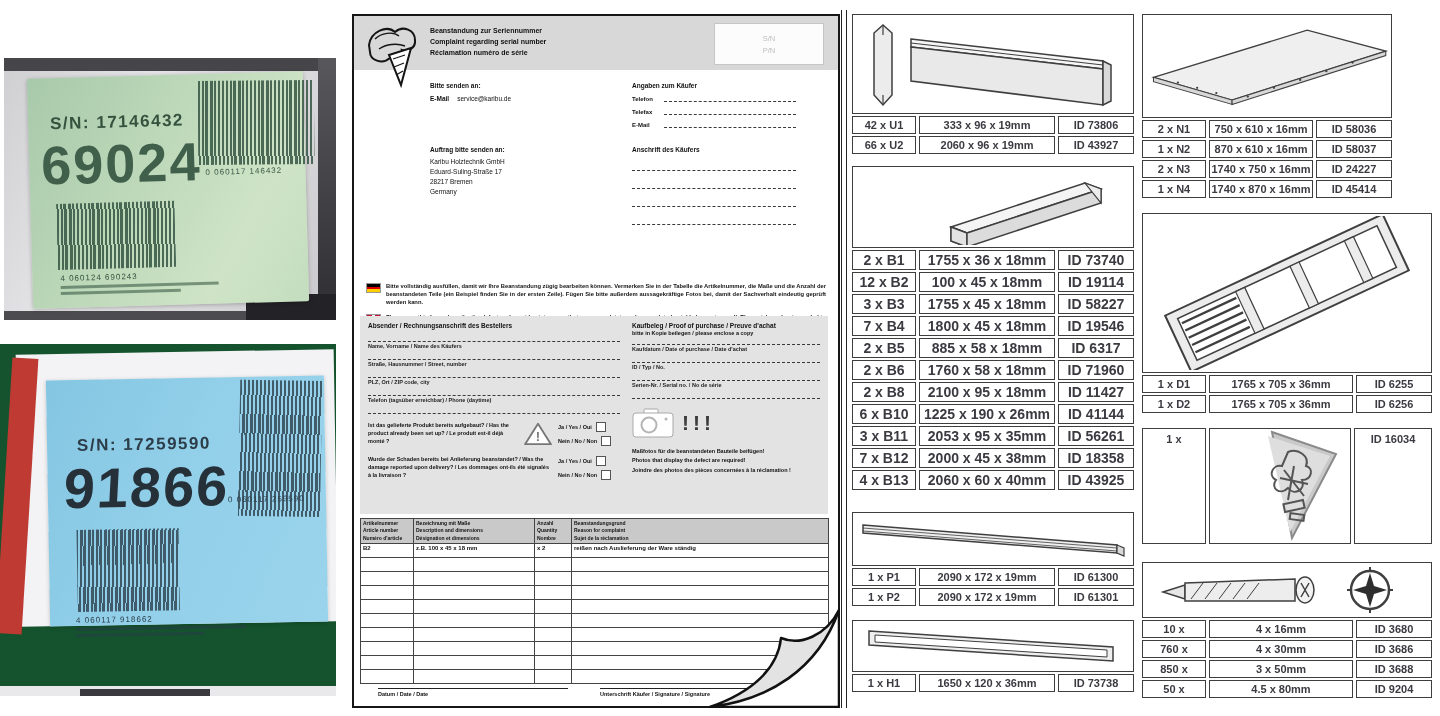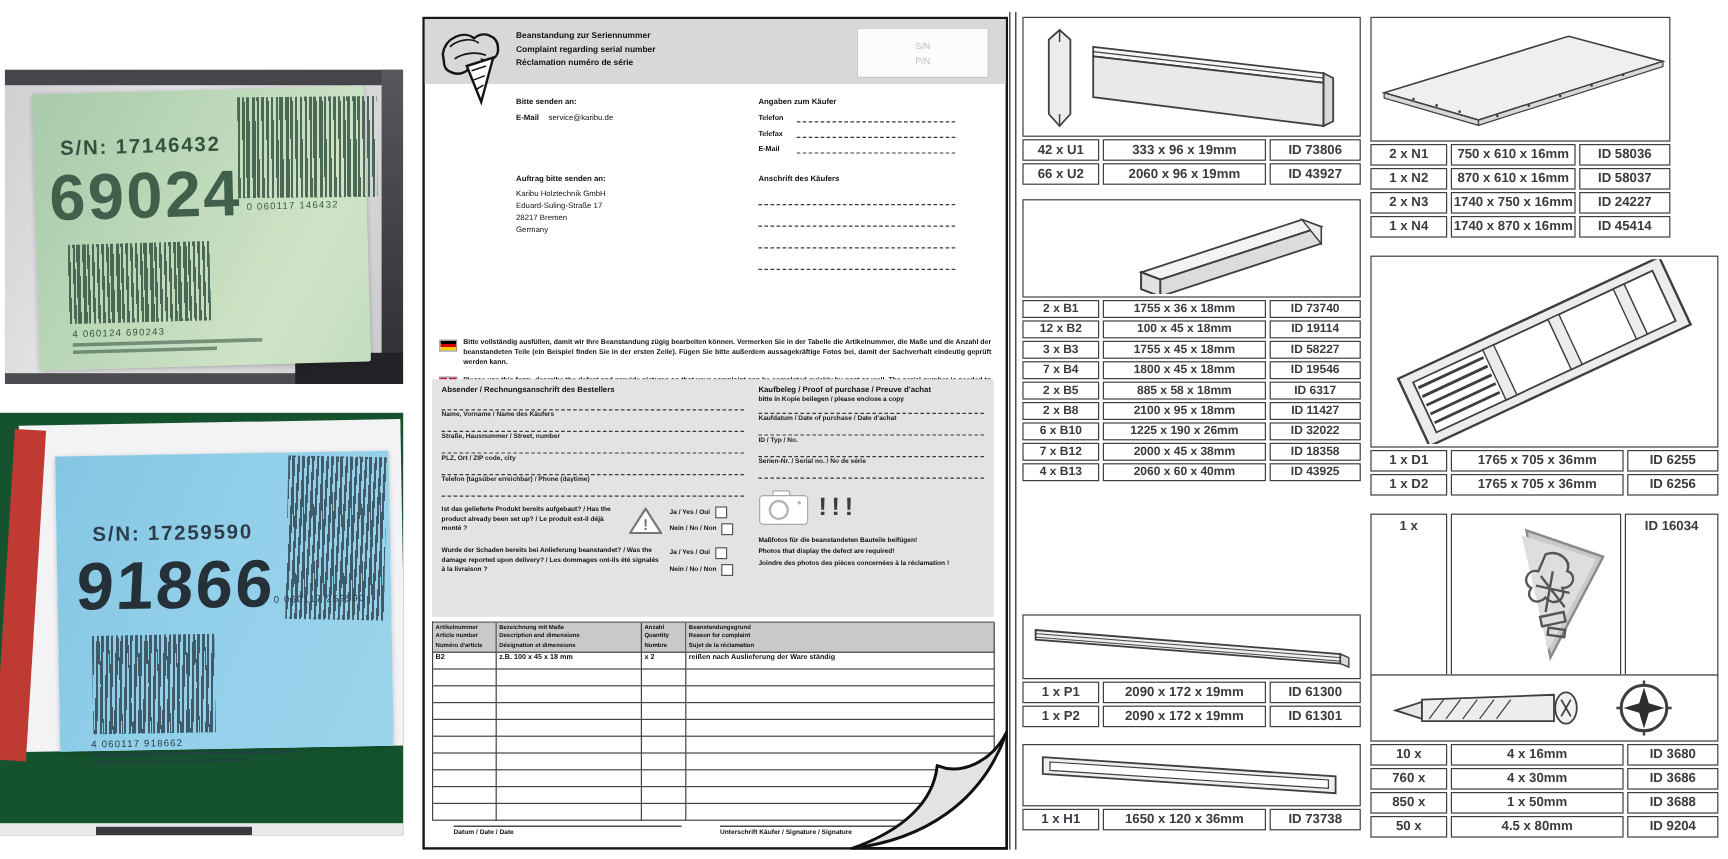--- a/index.html
+++ b/index.html
@@ -84,21 +84,21 @@
   #curl{position:absolute;right:-2px;bottom:-2px;}
 
   
   #divider{left:841px;top:10px;width:4px;height:698px;border-left:1.5px solid #222;border-right:1.5px solid #222;}
   .pbox{position:absolute;}
   .pdraw{border:1.5px solid #3e3e3e;background:#fff;display:flex;align-items:center;justify-content:center;}
   .prow{display:flex;column-gap:3px;margin-top:2px;}
   .pcell{border:1.5px solid #3e3e3e;background:#fff;font-weight:bold;color:#3a3a40;
          display:flex;align-items:center;justify-content:center;font-size:11px;padding:2px 0;}
   .c1{width:62px;}.c2{flex:1;}.c3{width:74px;}
-  .dense .pcell{font-size:10px;padding:1px 0;}
+  .dense .pcell{font-size:14px;padding:1px 0;}
   #bagbox{display:flex;column-gap:3px;}
   #bagbox .bcell{border:1.5px solid #3e3e3e;background:#fff;font-weight:bold;color:#3a3a40;font-size:11px;}
   #bagbox .bq{width:62px;text-align:center;padding-top:4px;}
   #bagbox .bm{flex:1;display:flex;align-items:center;justify-content:center;}
   #bagbox .bi{width:76px;text-align:center;padding-top:4px;}
 </style>
 </head>
 <body>
 
 <div id="app">
@@ -442,28 +442,38 @@
           <div class="pcell c1">7 x B4</div>
           <div class="pcell c2">1800 x 45 x 18mm</div>
           <div class="pcell c3">ID 19546</div>
         </div>
         <div class="prow">
           <div class="pcell c1">2 x B5</div>
           <div class="pcell c2">885 x 58 x 18mm</div>
           <div class="pcell c3">ID 6317</div>
         </div>
         <div class="prow">
+          <div class="pcell c1">2 x B6</div>
+          <div class="pcell c2">1760 x 58 x 18mm</div>
+          <div class="pcell c3">ID 71960</div>
+        </div>
+        <div class="prow">
           <div class="pcell c1">2 x B8</div>
           <div class="pcell c2">2100 x 95 x 18mm</div>
           <div class="pcell c3">ID 11427</div>
         </div>
         <div class="prow">
           <div class="pcell c1">6 x B10</div>
           <div class="pcell c2">1225 x 190 x 26mm</div>
-          <div class="pcell c3">ID 32022</div>
+          <div class="pcell c3">ID 41144</div>
+        </div>
+        <div class="prow">
+          <div class="pcell c1">3 x B11</div>
+          <div class="pcell c2">2053 x 95 x 35mm</div>
+          <div class="pcell c3">ID 56261</div>
         </div>
         <div class="prow">
           <div class="pcell c1">7 x B12</div>
           <div class="pcell c2">2000 x 45 x 38mm</div>
           <div class="pcell c3">ID 18358</div>
         </div>
         <div class="prow">
           <div class="pcell c1">4 x B13</div>
           <div class="pcell c2">2060 x 60 x 40mm</div>
           <div class="pcell c3">ID 43925</div>
@@ -570,21 +580,21 @@
         </div>
         <div class="prow">
           <div class="pcell c1">1 x D2</div>
           <div class="pcell c2">1765 x 705 x 36mm</div>
           <div class="pcell c3">ID 6256</div>
         </div>
       </div>
   </div>
 
   <div class="pbox" style="left:1142px;width:290px;top:428px;">
-    <div id="bagbox" style="height:135px;">
+    <div id="bagbox" style="height:116px;">
       <div class="bcell bq">1 x</div>
       <div class="bcell bm">
         <svg width="140" height="120" viewBox="0 0 140 120">
           <polygon points="62,6 126,28 82,112" fill="#c9c9c9" stroke="#8a8a8a" stroke-width="2"></polygon>
           <polygon points="58,10 120,30 80,106" fill="#dedede" stroke="none"></polygon>
           <path d="M78,26 C88,22 100,30 96,40 C104,42 102,54 92,54 C96,64 84,70 78,62 C70,70 60,62 66,54 C58,50 62,38 72,40 Z" fill="none" stroke="#555" stroke-width="2"></path>
           <path d="M74,44 L94,70 M84,40 L78,74 M70,52 L98,58" stroke="#555" stroke-width="2"></path>
           <rect x="74" y="76" width="20" height="8" transform="rotate(-12 84 80)" fill="none" stroke="#555" stroke-width="2"></rect>
           <rect x="80" y="88" width="14" height="6" transform="rotate(8 87 91)" fill="none" stroke="#555" stroke-width="2"></rect>
         </svg>
@@ -612,21 +622,21 @@
           <div class="pcell c2">4 x 16mm</div>
           <div class="pcell c3">ID 3680</div>
         </div>
         <div class="prow">
           <div class="pcell c1">760 x</div>
           <div class="pcell c2">4 x 30mm</div>
           <div class="pcell c3">ID 3686</div>
         </div>
         <div class="prow">
           <div class="pcell c1">850 x</div>
-          <div class="pcell c2">1 x 50mm</div>
+          <div class="pcell c2">3 x 50mm</div>
           <div class="pcell c3">ID 3688</div>
         </div>
         <div class="prow">
           <div class="pcell c1">50 x</div>
           <div class="pcell c2">4.5 x 80mm</div>
           <div class="pcell c3">ID 9204</div>
         </div>
       </div>
   </div>
 

